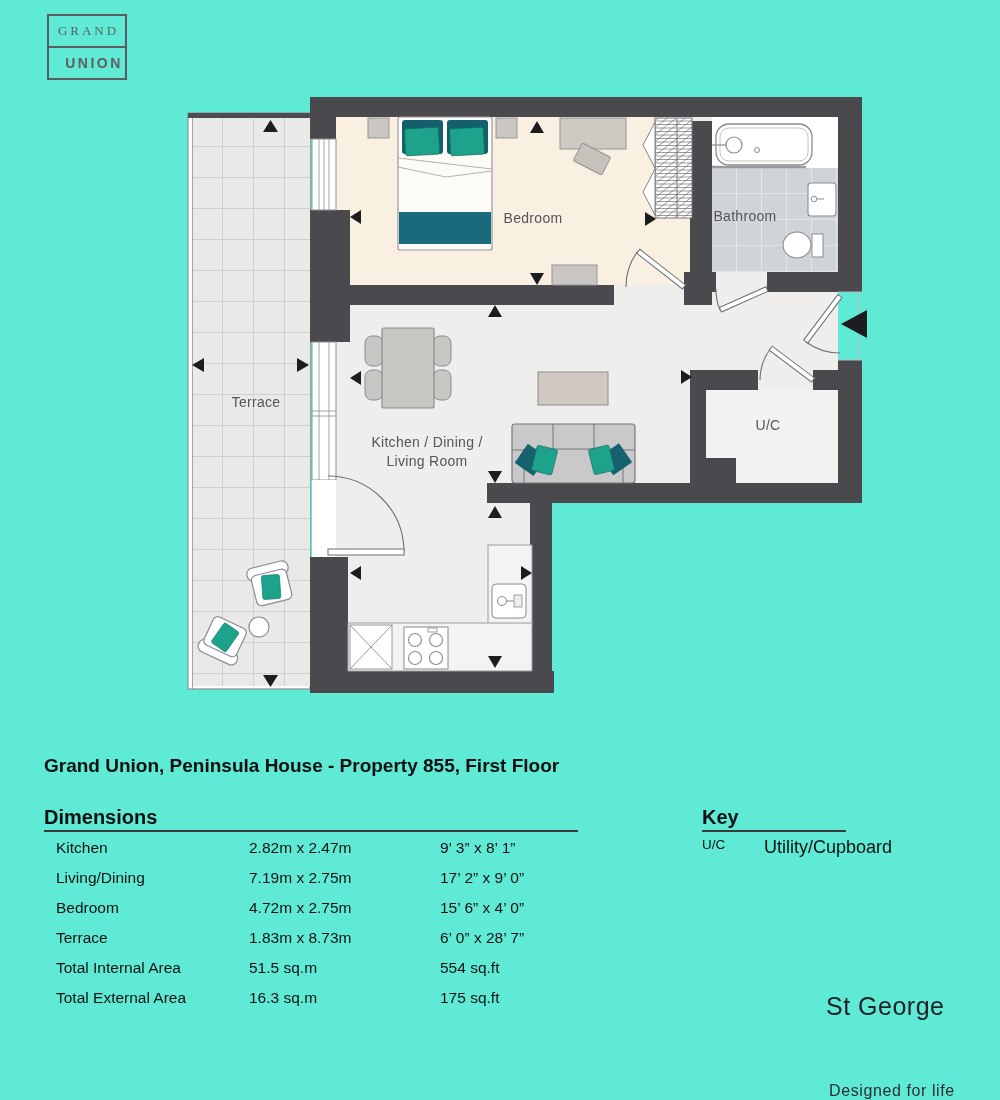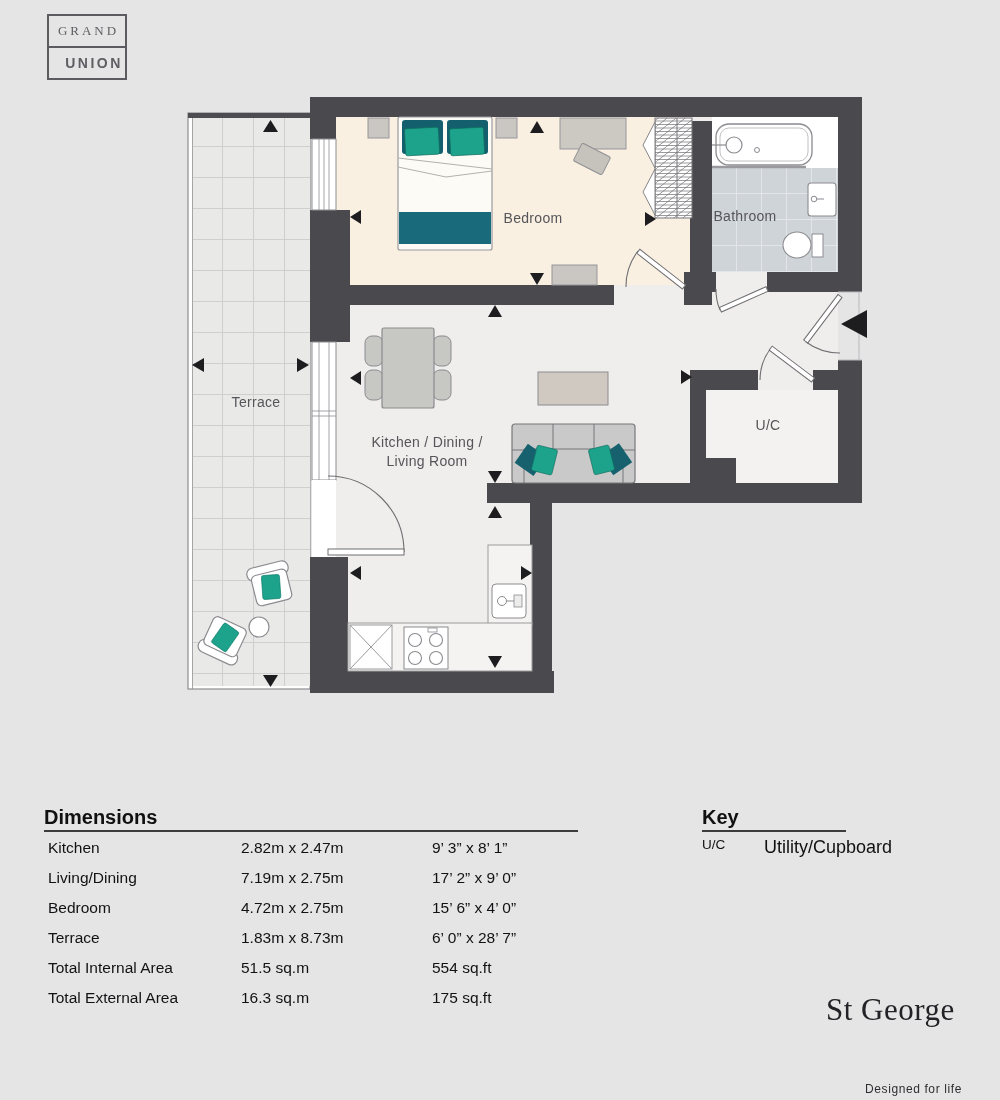--- a/index.html
+++ b/index.html
@@ -1,43 +1,43 @@
 <!DOCTYPE html>
 <html><head>
 <meta charset="utf-8">
 <style>
   html,body{margin:0;padding:0;background:#fff;}
-  .page{position:relative;width:1000px;height:1100px;background:#e5e5e5;overflow:hidden;
+  .page{position:relative;width:1000px;height:1100px;background:#5eead4;overflow:hidden;
         font-family:"Liberation Sans",sans-serif;color:#111;}
   
   .gu-logo{position:absolute;left:47px;top:14px;width:76px;border:2px solid #5b5b60;}
   .gu-cell{height:30px;display:flex;align-items:center;justify-content:center;color:#5e5e63;}
   .gu-top{border-bottom:2px solid #5b5b60;font-family:"Liberation Serif",serif;
           font-size:13px;letter-spacing:3px;padding-left:3px;}
   .gu-bot{font-size:14px;font-weight:700;letter-spacing:2.5px;padding-left:14px;}
   
   .plan{position:absolute;left:170px;top:85px;width:710px;height:620px;}
   
   .title{position:absolute;left:44px;top:755px;font-size:19px;font-weight:700;color:#101012;}
   
   .dims-head{position:absolute;left:44px;top:806px;font-size:20px;font-weight:700;}
   .dims-rule{position:absolute;left:44px;top:830px;width:534px;height:1.5px;background:#3c3c3c;}
-  .dim-row{position:absolute;left:48px;width:560px;height:22px;font-size:15.5px;color:#121214;}
+  .dim-row{position:absolute;left:56px;width:560px;height:22px;font-size:15.5px;color:#121214;}
   .dim-label{position:absolute;left:0;}
   .dim-metric{position:absolute;left:193px;}
   .dim-imperial{position:absolute;left:384px;}
   
   .key-head{position:absolute;left:702px;top:806px;font-size:20px;font-weight:700;}
   .key-rule{position:absolute;left:702px;top:830px;width:144px;height:1.5px;background:#3c3c3c;}
   .key-abbr{position:absolute;left:702px;top:837px;font-size:13.5px;}
   .key-desc{position:absolute;left:764px;top:837px;font-size:18px;}
   
-  .sg-name{position:absolute;left:826px;top:992px;font-size:31px;color:#232327;
-           font-family:Liberation Serif, serif;letter-spacing:0.5px;}
-  .sg-tag{position:absolute;left:829px;top:1082px;font-size:12px;color:#2e2e32;letter-spacing:0.6px;margin-left:36px;}
+  .sg-name{position:absolute;left:826px;top:992px;font-size:25px;color:#232327;
+           font-family:Liberation Sans, sans-serif;letter-spacing:0.5px;}
+  .sg-tag{position:absolute;left:829px;top:1082px;font-size:16px;color:#2e2e32;letter-spacing:0.6px;}
   text{font-family:"Liberation Sans",sans-serif;}
 </style>
 </head>
 <body>
 
 <div class="page">
 
   <div class="gu-logo">
     <div class="gu-cell gu-top">GRAND</div>
     <div class="gu-cell gu-bot">UNION</div>
@@ -241,20 +241,21 @@
     <g fill="#55555a" font-size="14" text-anchor="middle" letter-spacing="0.3">
       <text x="533" y="223">Bedroom</text>
       <text x="745" y="221">Bathroom</text>
       <text x="256" y="407">Terrace</text>
       <text x="427" y="447">Kitchen / Dining /</text>
       <text x="427" y="466">Living Room</text>
       <text x="768" y="430">U/C</text>
     </g>
   </svg>
 
+  <div class="title">Grand Union, Peninsula House - Property 855, First Floor</div>
 
   <div>
     <div class="dims-head">Dimensions</div>
     <div class="dims-rule"></div>
 
     <div class="dim-row" style="top:839px">
       <span class="dim-label">Kitchen</span>
       <span class="dim-metric">2.82m x 2.47m</span>
       <span class="dim-imperial">9’ 3” x 8’ 1”</span>
     </div>

